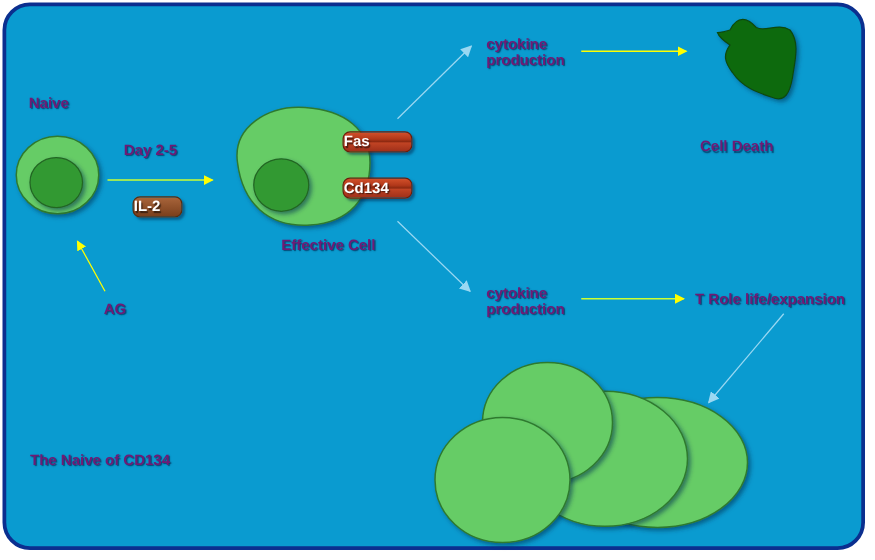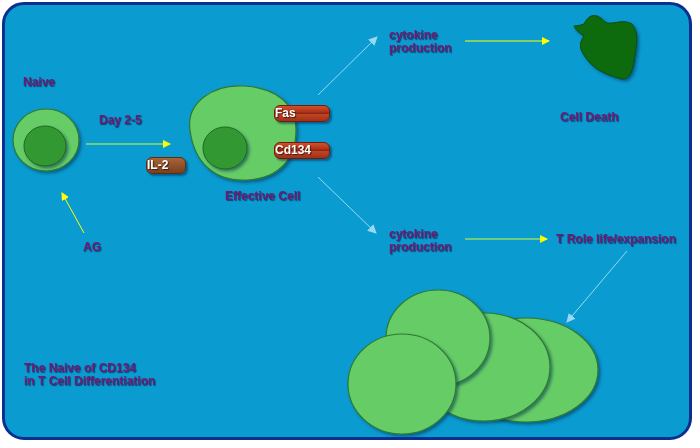--- a/index.html
+++ b/index.html
@@ -14,21 +14,21 @@
     line-height: 13px; text-shadow: 1px 1px 1px rgba(0,40,80,0.75);
     white-space: nowrap;
   }
   svg.diagram { position: absolute; left: 0; top: 0; }
   .pill {
     position: absolute; height: 15px; border-radius: 6px;
     color: #fff; font-weight: bold; font-size: 12px; line-height: 15px; text-align: left;
     text-shadow: 1px 1px 1px rgba(0,0,0,0.6);
     box-shadow: 2px 2px 2px rgba(0,40,80,0.5);
   }
-  .il2 { background: linear-gradient(#a8643a, #7a3f1c); border: 1px solid #5a2c10; margin-left: 40px; }
+  .il2 { background: linear-gradient(#a8643a, #7a3f1c); border: 1px solid #5a2c10; }
   .bar {
     background: linear-gradient(#d2502a 0%, #b2381a 35%, #8a2810 50%, #c24424 55%, #a0301a 100%);
     border: 1px solid #6b1e0c;
   }
 </style>
 </head>
 <body>
 
 <div class="panel"></div>
 
@@ -99,14 +99,13 @@
 <div class="lbl" style="left:389px; top:228px;">
   <div>cytokine</div>
   <div>production</div>
 </div>
 
 <div class="lbl" style="left:560px; top:91px;margin-top:20px;">Cell Death</div>
 <div class="lbl" style="left:556px; top:233px;">T Role life/expansion</div>
 
 <div class="lbl" style="left:24px; top:362px;">
   <div>The Naive of CD134</div>
-  <div>in T Cell Differentiation</div>
 </div>
 
 </body></html>

